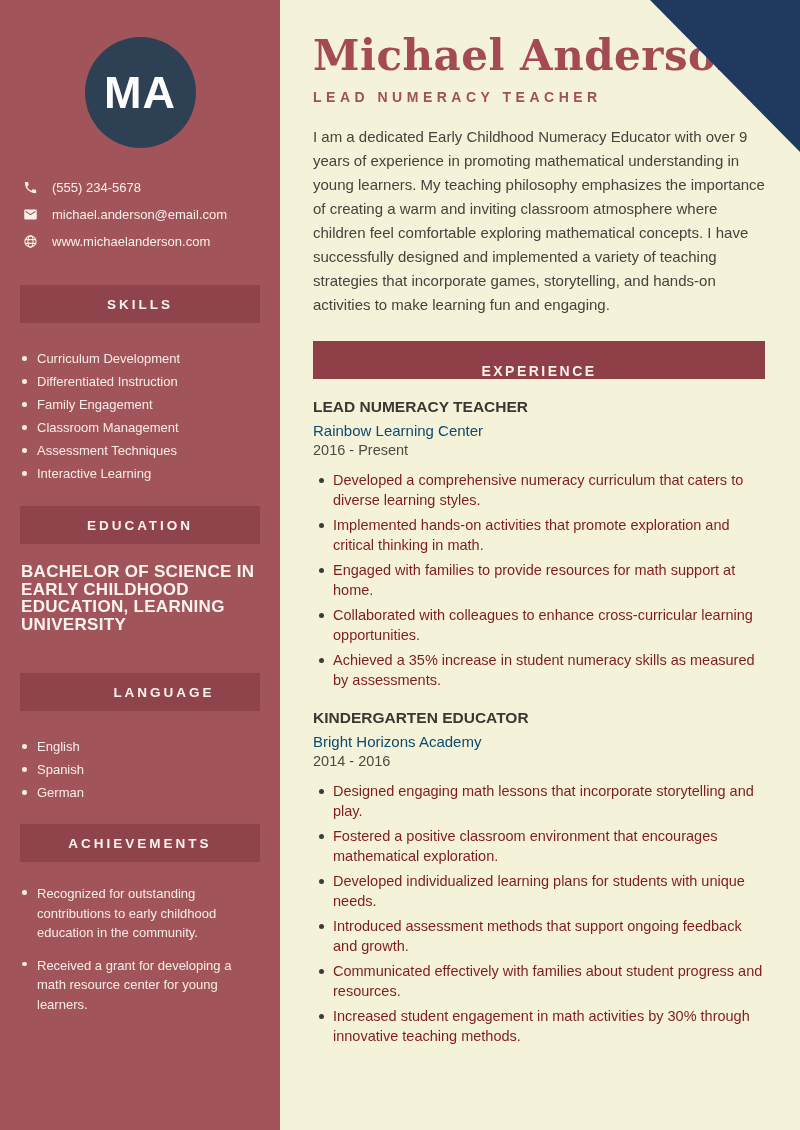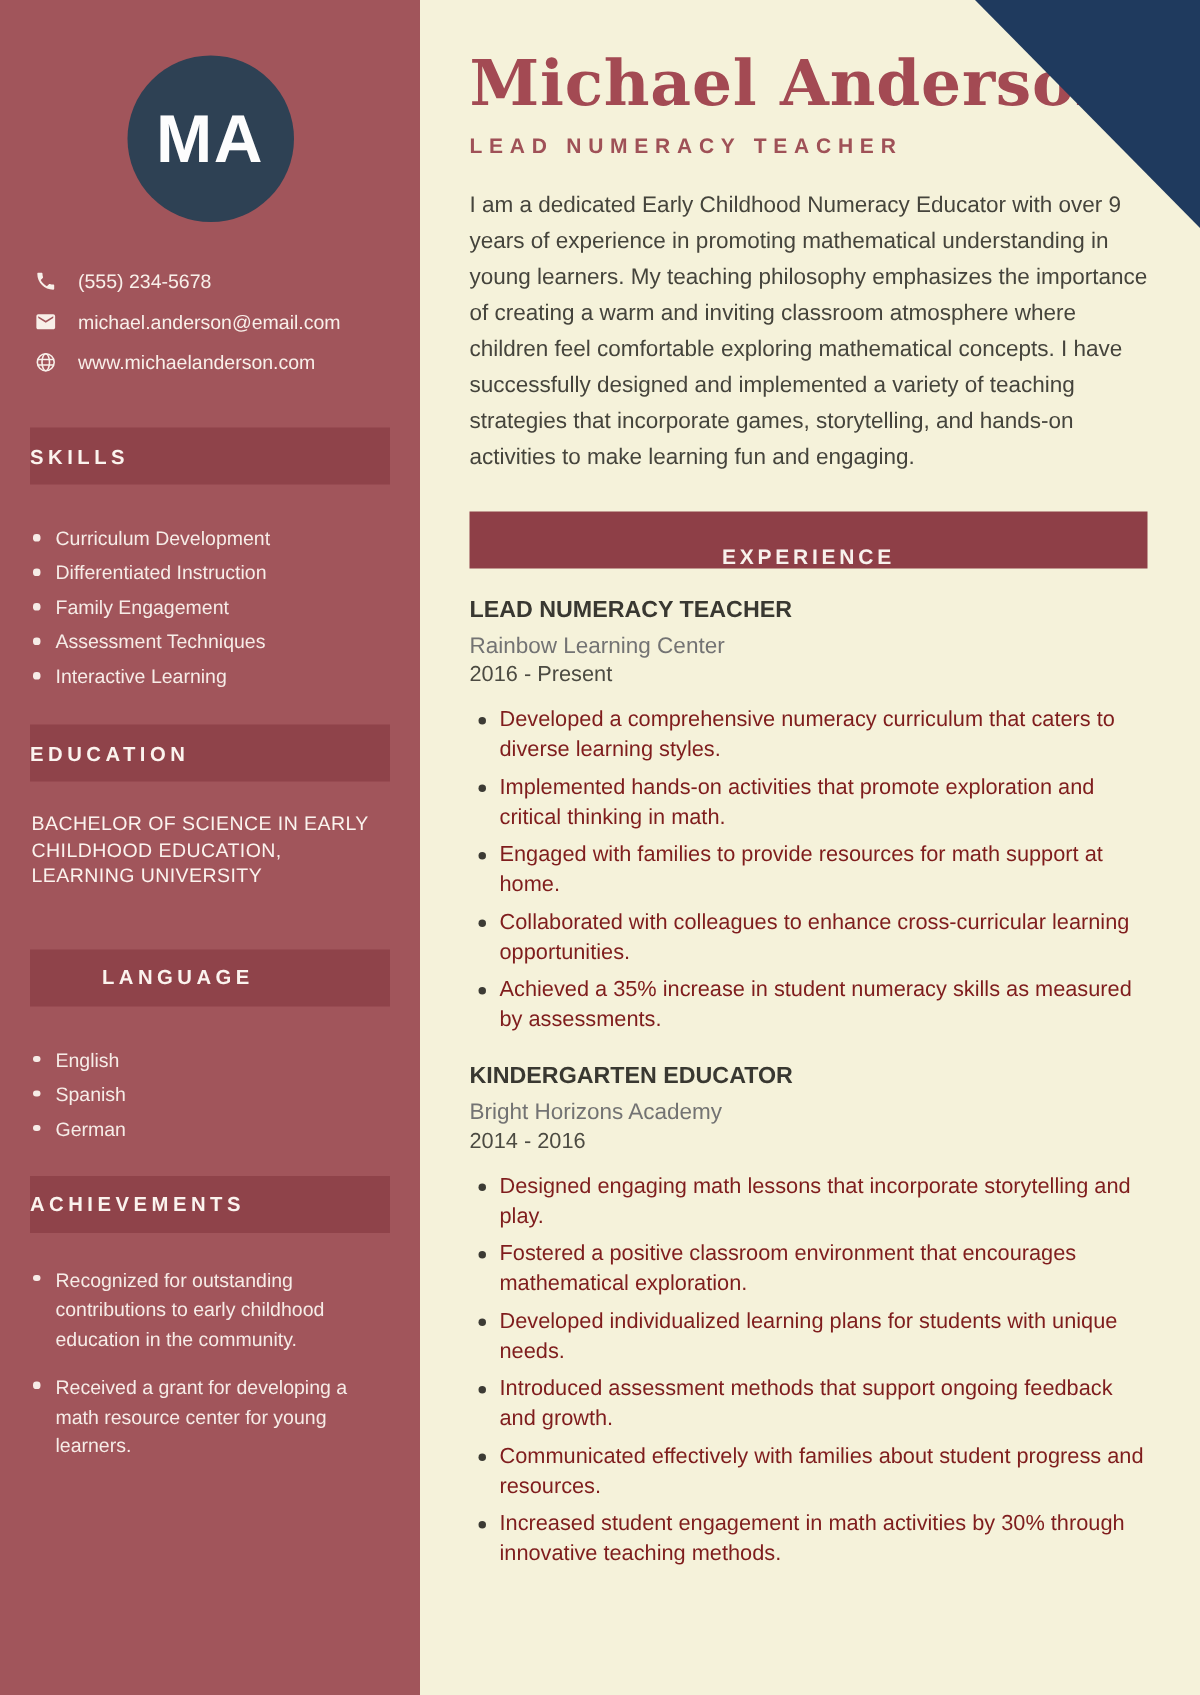--- a/index.html
+++ b/index.html
@@ -16,49 +16,49 @@
     display:flex;align-items:center;justify-content:center;}
   .avatar span{font-size:45px;font-weight:bold;color:#fdfdfd;letter-spacing:1px;}
 
   .contact{margin:31px 0 0 22px;}
   .contact-item{display:flex;align-items:center;margin-bottom:11px;font-size:13px;color:#f8efe9;}
   .contact-item .cicon{width:16px;height:16px;margin-right:14px;flex:none;display:flex;align-items:center;justify-content:center;}
   .contact-item svg{width:15px;height:15px;}
 
   .side-header{margin:36px 20px 0;height:38px;background:#8f434a;color:#fbf3ee;
     font-size:13.5px;font-weight:bold;letter-spacing:3px;
-    display:flex;align-items:center;justify-content:flex-start;}
+    display:flex;align-items:center;justify-content:center;}
   .side-header.h-edu{margin-top:24px;}
   .side-header.h-lang{margin-top:40px;padding-left:48px;}
   .side-header.h-ach{margin-top:23px;}
 
   .side-list{list-style:none;margin:27px 0 0;padding:0 12px 0 37px;}
   .side-list li{position:relative;font-size:13px;line-height:17px;margin-bottom:6px;color:#f6ece7;}
   .side-list li::before{content:'';position:absolute;left:-15px;top:6px;width:4.5px;height:4.5px;
     border-radius:50%;background:#f6ece7;}
   .side-list.wrap li{line-height:19.5px;margin-bottom:13px;}
   .side-list.wrap{margin-top:22px;padding-right:24px;}
 
-  .edu-text{margin:19px 20px 0 21px;font-size:13px;font-weight:normal;line-height:17.5px;
+  .edu-text{margin:19px 20px 0 21px;font-size:17px;font-weight:bold;line-height:17.5px;
     letter-spacing:.3px;color:#fbf3ee;}
 
   
   .main{position:absolute;left:280px;top:0;width:520px;height:1130px;}
   .main-inner{padding:31px 35px 0 33px;position:relative;}
   .name{margin:0;font-family:"DejaVu Serif","Liberation Serif",serif;font-weight:bold;
     font-size:42px;line-height:50px;color:#a34a53;letter-spacing:.5px;}
   .subtitle{margin-top:8px;font-size:14px;font-weight:bold;letter-spacing:4.5px;color:#9f5157;}
   .summary{margin-top:20px;font-size:15px;line-height:24px;color:#45443c;}
 
   .section-bar{margin-top:24px;height:38px;background:#8e3f47;color:#f8f1ec;
     display:flex;align-items:flex-end;justify-content:center;
     font-size:14px;font-weight:bold;letter-spacing:2.5px;}
 
   .role{margin-top:19px;font-size:15.5px;font-weight:bold;color:#393831;}
-  .company{margin-top:6px;font-size:15px;color:#737373;}
+  .company{margin-top:6px;font-size:15px;color:#0c4a6e;}
   .dates{margin-top:3px;font-size:14.5px;color:#4c4b42;}
   .job-bullets{list-style:none;margin:12px 0 0;padding:0 0 0 20px;}
   .job-bullets li{position:relative;font-size:14.5px;line-height:20px;margin-bottom:5px;color:#7f1d1d;}
   .job-bullets li::before{content:'';position:absolute;left:-14px;top:8px;width:5px;height:5px;
     border-radius:50%;background:#3c3b34;}
   .job{margin-top:0;}
   .job + .job{margin-top:16px;}
 </style>
 </head>
 <body>
@@ -100,20 +100,21 @@
       </div>
     </div>
 
     <div class="side-header">
       <span>SKILLS</span>
     </div>
     <ul class="side-list">
       <li>Curriculum Development</li>
       <li>Differentiated Instruction</li>
       <li>Family Engagement</li>
+      <li>Classroom Management</li>
       <li>Assessment Techniques</li>
       <li>Interactive Learning</li>
     </ul>
 
     <div class="side-header h-edu">
       <span>EDUCATION</span>
     </div>
     <div class="edu-text">BACHELOR OF SCIENCE IN EARLY CHILDHOOD EDUCATION, LEARNING UNIVERSITY</div>
 
     <div class="side-header h-lang">

